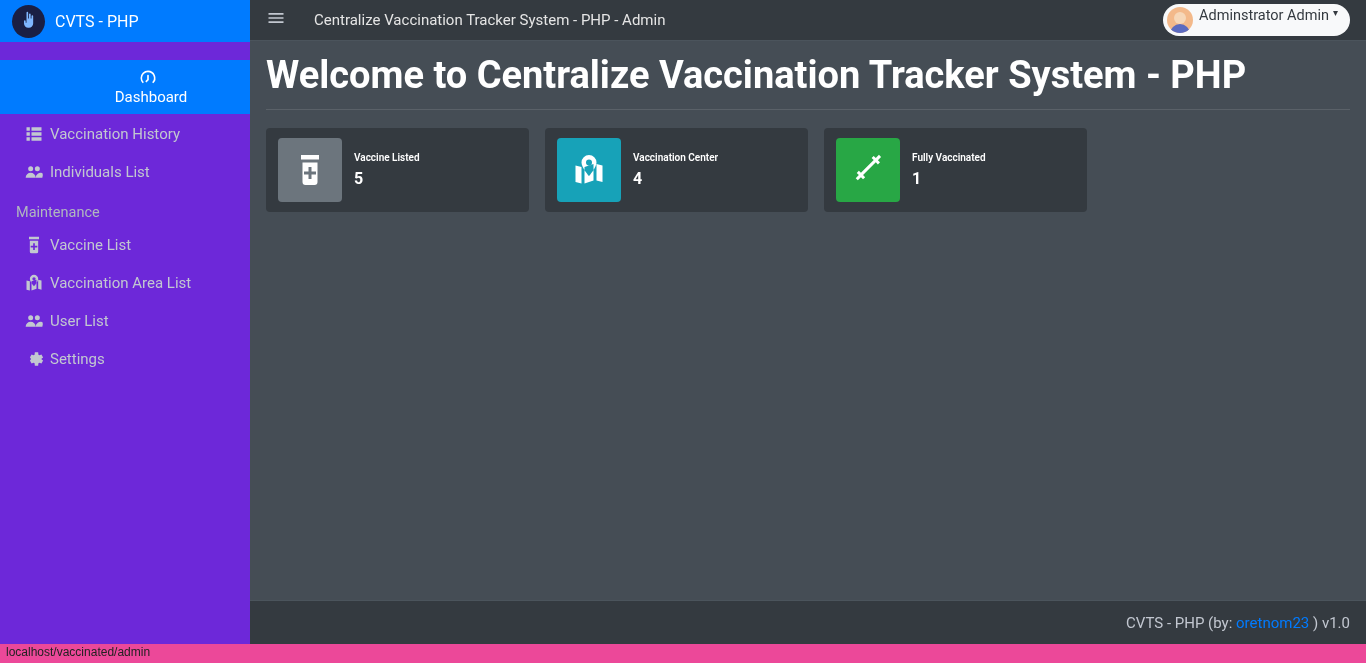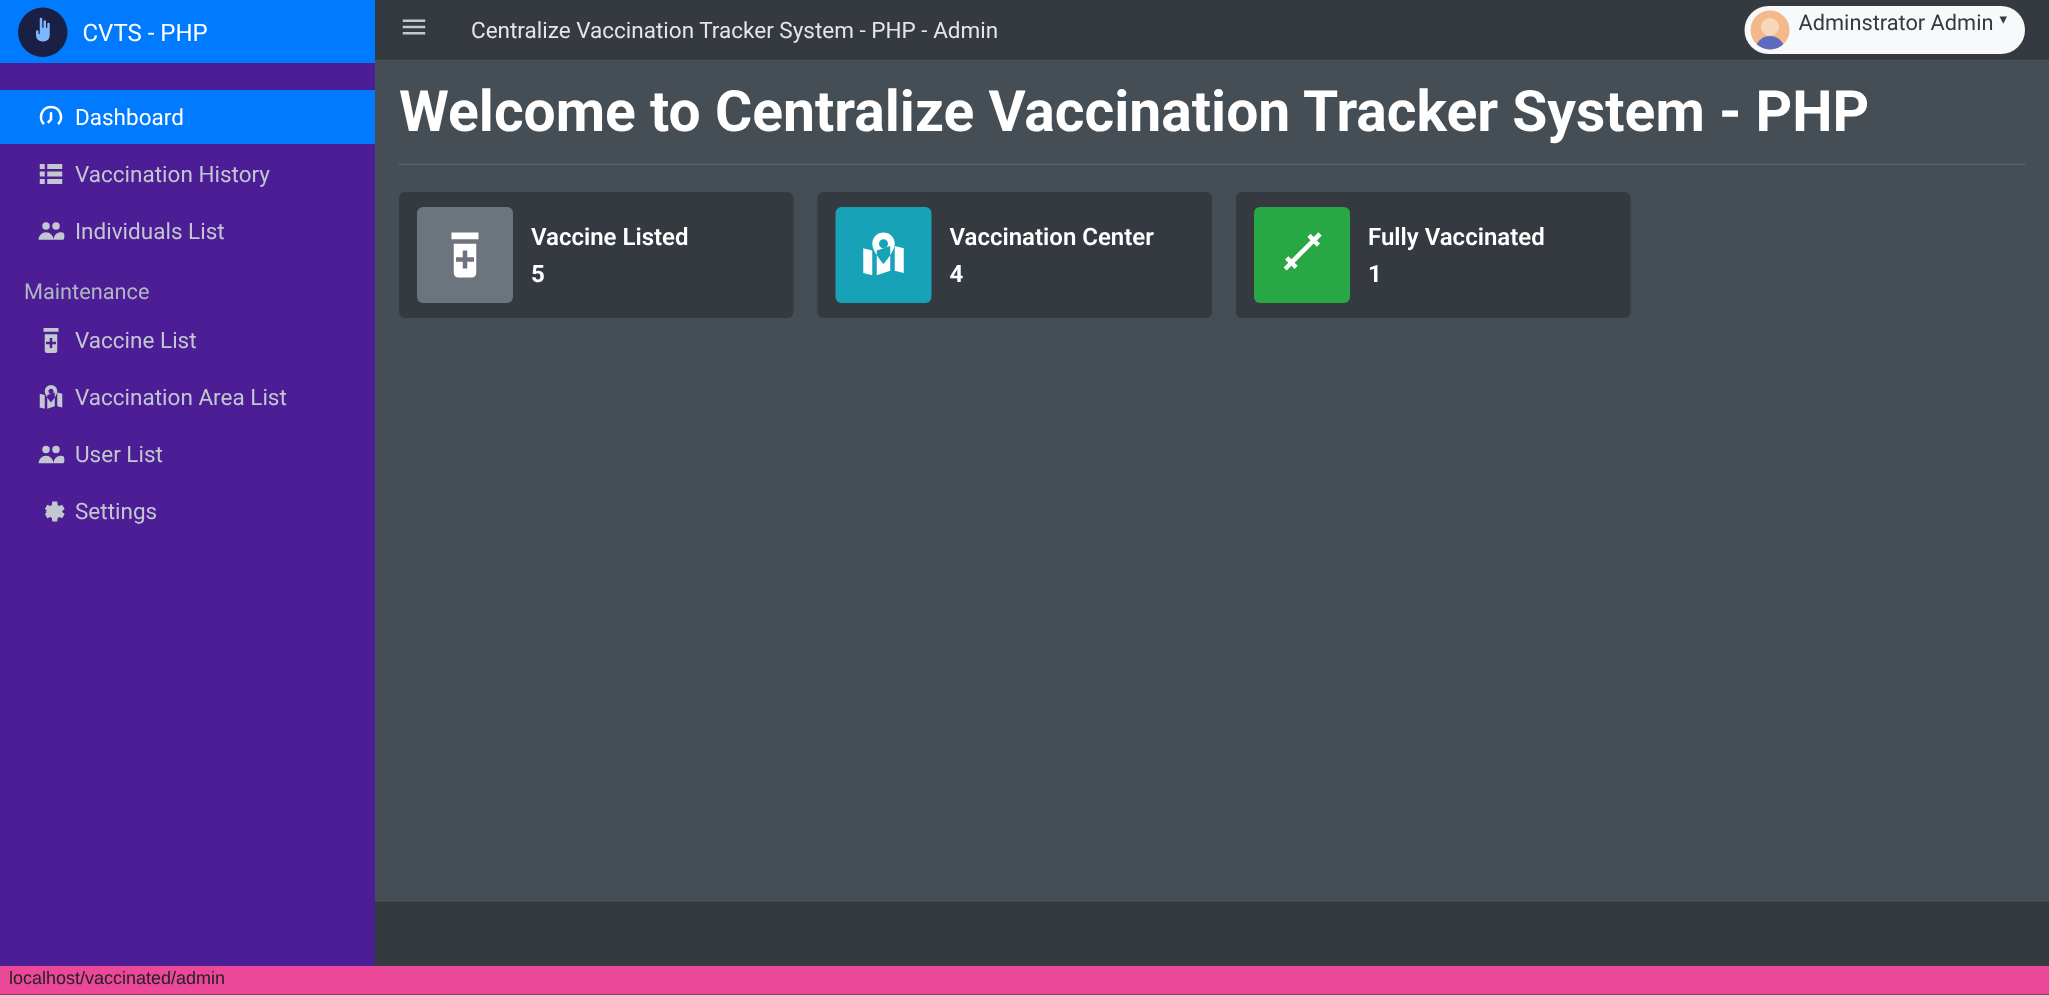--- a/index.html
+++ b/index.html
@@ -12,21 +12,21 @@
   overflow: hidden;
   position: relative;
 }
 
 
 .sidebar {
   position: absolute;
   left: 0; top: 0;
   width: 294px;
   height: 100%;
-  background: #4c1d95;
+  background: #6d28d9;
 }
 .brand {
   display: flex;
   align-items: center;
   height: 42px;
   background: #007bff;
   color: #fff;
   padding: 0 10px 0 12px;
   font-size: 16px;
 }
@@ -52,20 +52,21 @@
   cursor: pointer;
   border-radius: 4px;
   margin: 0 8px 2px 8px;
 }
 .nav-link.active {
   background: #007bff;
   color: #fff;
   margin: 0 0 2px 0;
   padding: 8px 16px 8px 24px;
   border-radius: 0;
+  flex-direction: column;
 }
 .nav-link .icon {
   width: 26px;
   display: inline-flex;
   justify-content: flex-start;
   align-items: center;
   font-size: 16px;
 }
 .nav-header {
   padding: 12px 16px 6px 16px;
@@ -170,21 +171,21 @@
   border-radius: 4px;
   display: flex;
   align-items: center;
   justify-content: center;
   margin-right: 12px;
 }
 .info-icon.dark  { background: #6c757d; }
 .info-icon.cyan  { background: #17a2b8; }
 .info-icon.green { background: #28a745; }
 .info-text { color: #fff; }
-.info-label { font-size: 16px; font-weight: 600; }
+.info-label { font-size: 10px; font-weight: 600; }
 .info-value { font-size: 16px; font-weight: 700; margin-top: 6px; }
 
 
 .footer {
   position: absolute;
   left: 0; right: 0; bottom: 19px;
   height: 44px;
   background: #343a40;
   border-top: 1px solid #4b545c;
   display: flex;
@@ -352,19 +353,22 @@
         <div class="info-text">
           <div class="info-label">Fully Vaccinated</div>
           <div class="info-value">1</div>
         </div>
       </div>
 
     </div>
   </div>
 
   <footer class="footer">
+    <span class="footer-right">
+      <span>CVTS - PHP (by: </span><a>oretnom23</a><span> ) v1.0</span>
+    </span>
   </footer>
 
 </div>
 
 <div class="statusbar">
   <span>localhost/vaccinated/admin</span>
 </div>
 
 </body></html>

